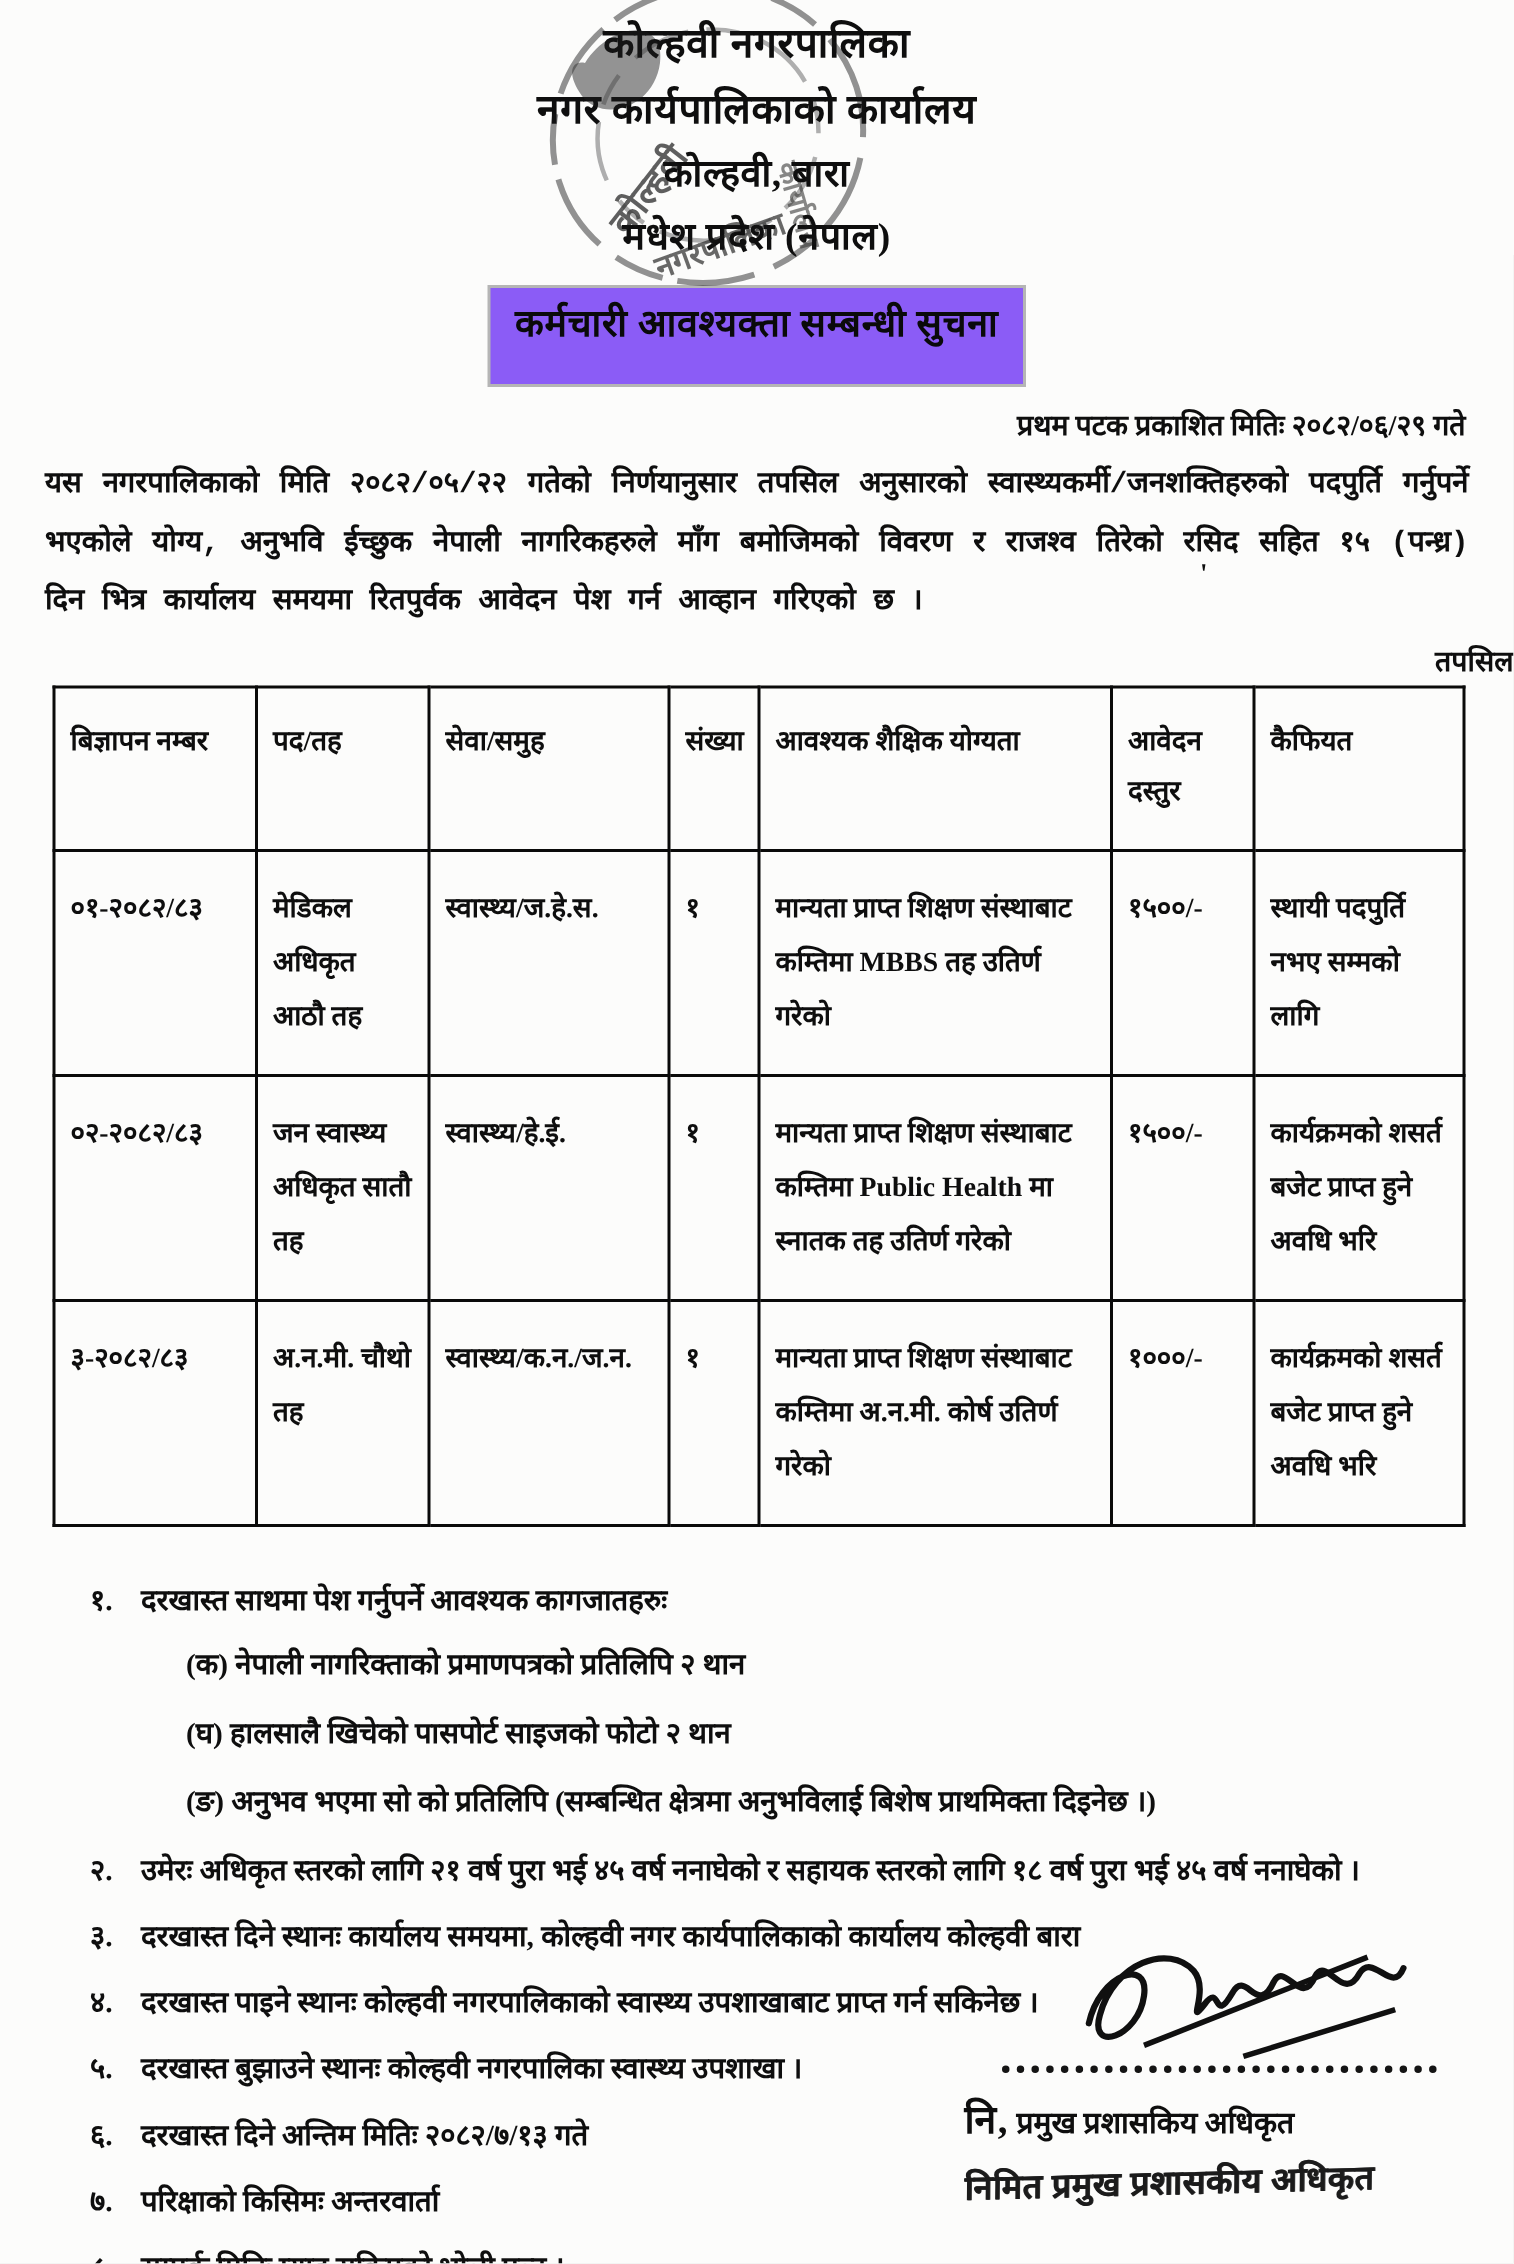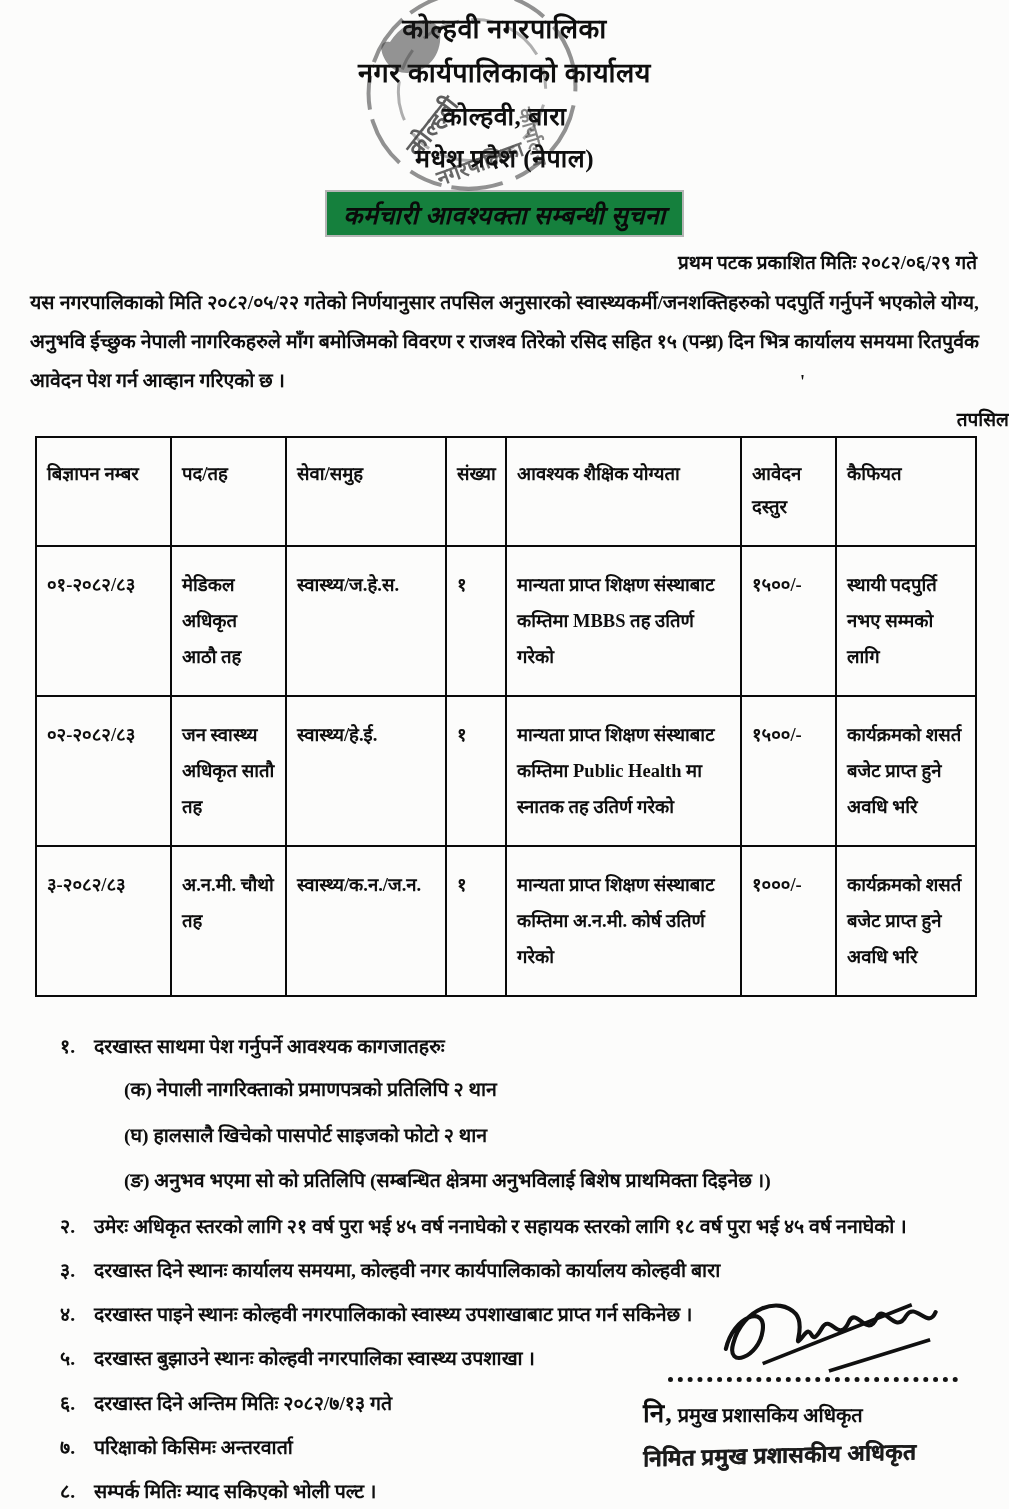--- a/index.html
+++ b/index.html
@@ -6,32 +6,31 @@
   body { background:#e8e8e8; font-family:"Liberation Serif","DejaVu Serif",serif; }
   .page {
     position:relative; width:1009px; height:1509px; margin:0 auto;
     background:#fcfcfb; color:#0e0e0e; overflow:hidden; font-weight:bold;
   }
   
   .header { text-align:center; padding-top:16px; position:relative; }
   .h-line { font-size:27px; line-height:1.0; margin-bottom:17px; letter-spacing:0.5px; }
   .h-line.small { font-size:25px; }
   .notice-title {
-    display:inline-block; background:#15803d; color:#0a0a0a;
-    font-size:25px; padding:5px 16px 4px; margin-top:4px; letter-spacing:0.5px;
+    display:inline-block; background:#8b5cf6; color:#0a0a0a;
+    font-size:25px; padding:5px 16px 25px; margin-top:4px; letter-spacing:0.5px;
     box-shadow:0 0 0 2px #b5b5b5;
-    font-style:italic;
   }
   
   .seal { position:absolute; left:322px; top:-10px; width:310px; height:225px;
           pointer-events:none; opacity:0.85; }
   
   .pub-date { text-align:right; font-size:19px; padding:14px 32px 0 0; }
   .intro { font-size:19.5px; line-height:2.0; text-align:justify;
-           margin:8px 30px 0 30px; }
+           margin:8px 30px 0 30px;font-family:Liberation Mono, monospace; }
   .tapasil { font-size:19px; margin:6px 0 4px 32px;text-align:right; }
   
   table.vacancy { border-collapse:collapse; margin-left:35px; width:940px;
                   table-layout:fixed; }
   .vacancy th, .vacancy td {
     border:2.5px solid #0a0a0a; padding:20px 10px; font-size:18.5px;
     text-align:left; vertical-align:top; line-height:1.95; font-weight:bold;
   }
   .vacancy th { line-height:1.8; font-weight:bold; }
   

